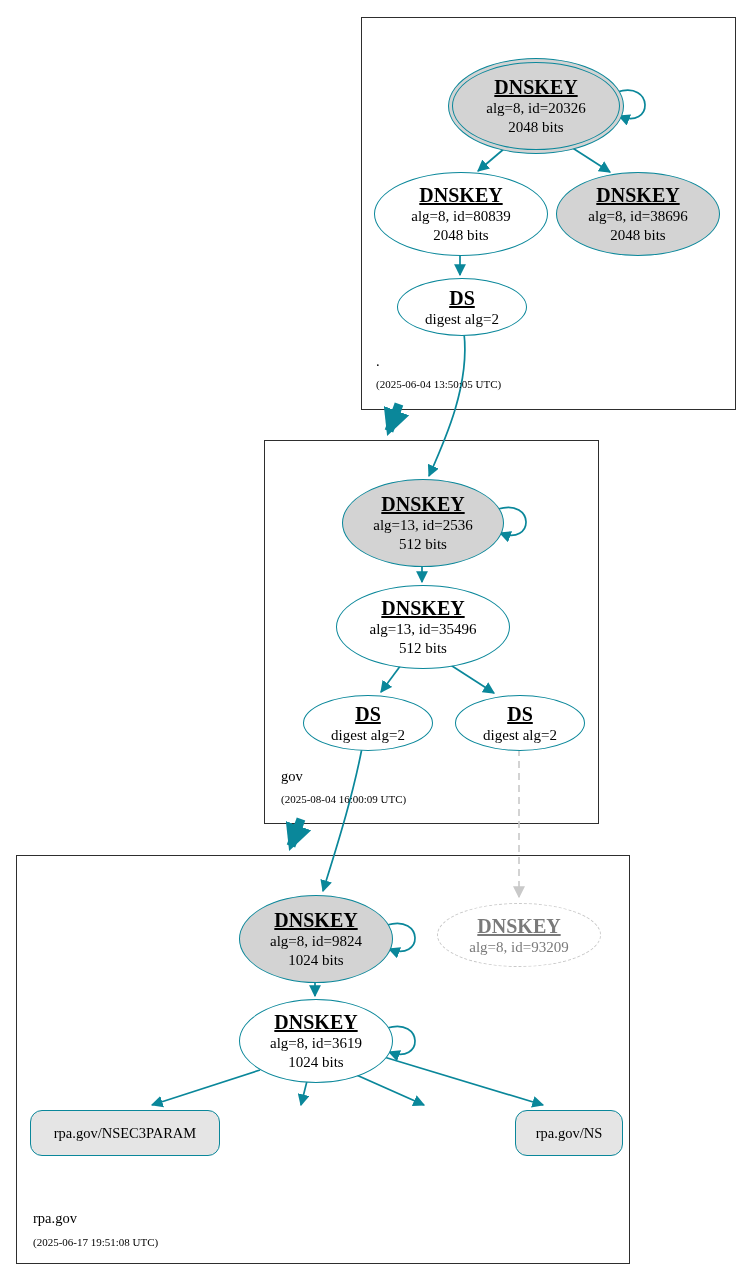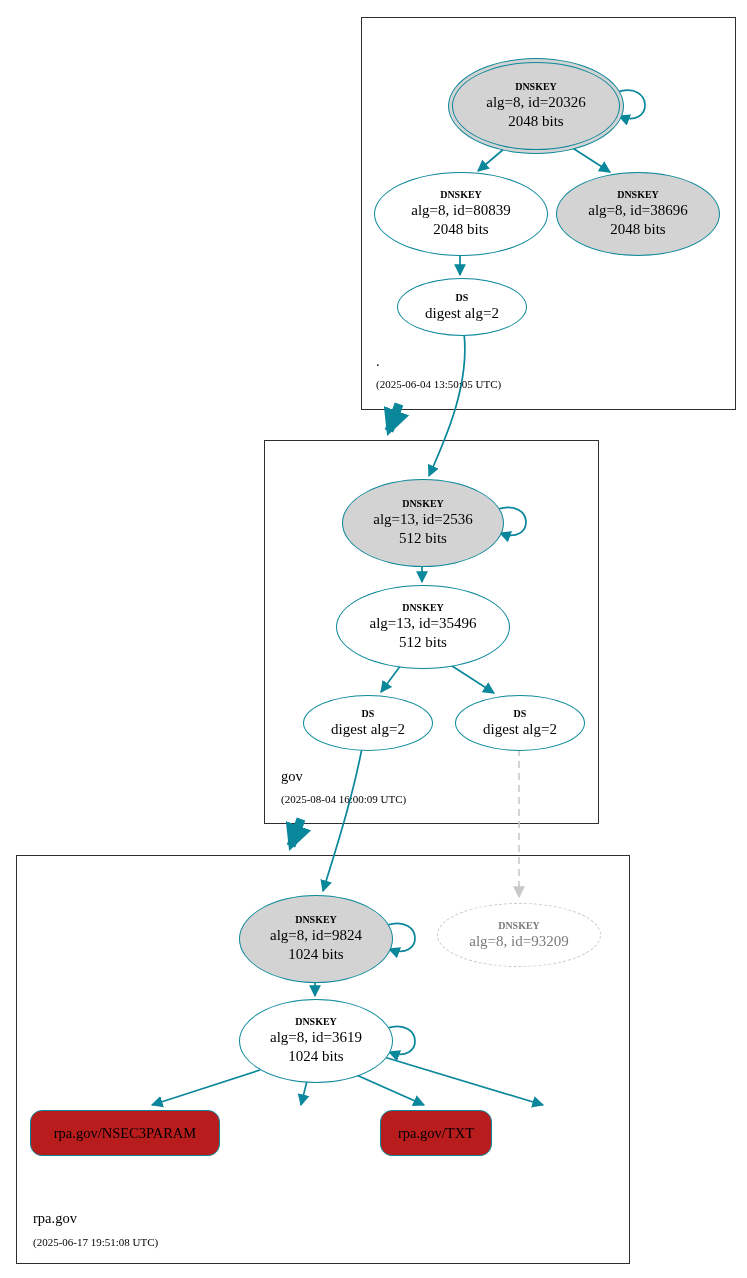--- a/index.html
+++ b/index.html
@@ -9,24 +9,24 @@
 
   .zone{ position:absolute; border:1px solid #2e2e2e; background:#fff; z-index:0; }
 
   .edges{ position:absolute; left:0; top:0; z-index:1; pointer-events:none; }
 
   .node{ position:absolute; display:flex; flex-direction:column; align-items:center; justify-content:center;
          border-radius:50%; border:1.6px solid var(--teal); background:#fff; z-index:2; text-align:center; }
   .node.gray{ background:var(--keyfill); }
   .node.sep::before{ content:""; position:absolute; inset:3px; border:1.4px solid var(--teal); border-radius:50%; }
   .node.dashed{ border:1.6px dashed var(--dash); color:#7a7a7a; background:#fff; }
-  .ntitle{ font-size:10px; font-weight:bold; line-height:1.2; position:relative; }
+  .ntitle{ font-size:20px; font-weight:bold; line-height:1.2; position:relative;text-decoration:underline; }
   .nsub{ font-size:15px; line-height:1.25; position:relative; }
 
-  .rrset{ position:absolute; border:1.6px solid var(--teal); border-radius:12px; background:#b91c1c;
+  .rrset{ position:absolute; border:1.6px solid var(--teal); border-radius:12px; background:#e5e5e5;
           display:flex; align-items:center; justify-content:center; font-size:14.5px; color:#000; z-index:2; }
 
   .zonelabel{ position:absolute; font-size:14.5px; color:#000; z-index:2; }
   .zonetime{ position:absolute; font-size:11px; color:#000; z-index:2; }
 </style>
 </head>
 <body>
 
 <div id="stage">
 
@@ -133,18 +133,18 @@
     <div class="nsub">alg=8, id=93209</div>
   </div>
 
   <div class="node" style="left:239px;top:999px;width:152px;height:82px">
     <div class="ntitle">DNSKEY</div>
     <div class="nsub">alg=8, id=3619</div>
     <div class="nsub">1024 bits</div>
   </div>
 
   <div class="rrset" style="left:30px;top:1110px;width:188px;height:44px">rpa.gov/NSEC3PARAM</div>
-  <div class="rrset" style="left:380px;top:1110px;width:110px;height:44px">rpa.gov/TXT</div>
+  <div class="rrset" style="left:515px;top:1110px;width:106px;height:44px">rpa.gov/NS</div>
 
   <div class="zonelabel" style="left:33px;top:1210px">rpa.gov</div>
   <div class="zonetime" style="left:33px;top:1236px">(2025-06-17 19:51:08 UTC)</div>
 
 </div>
 
 </body></html>

